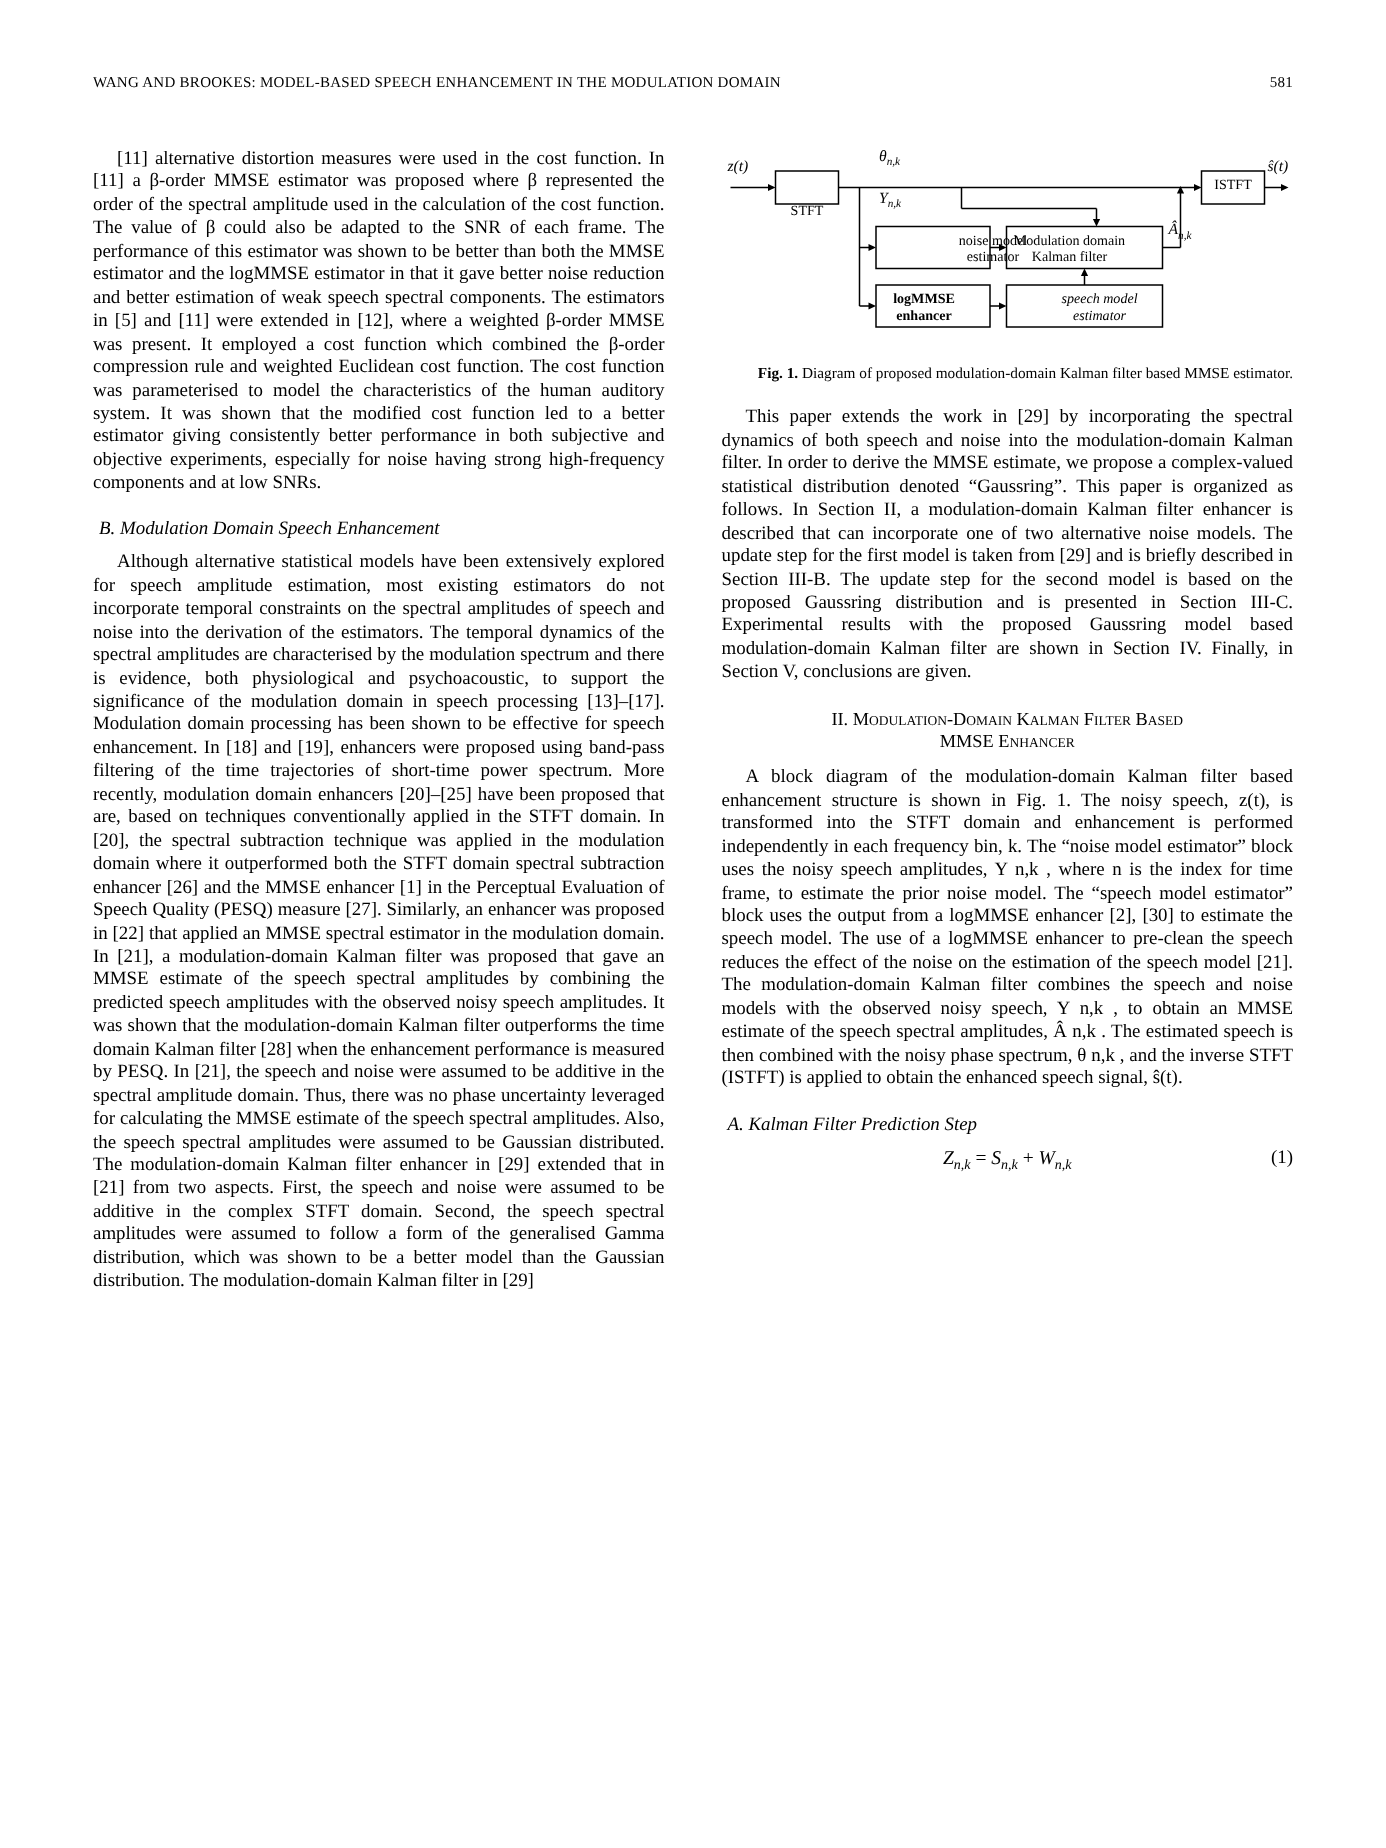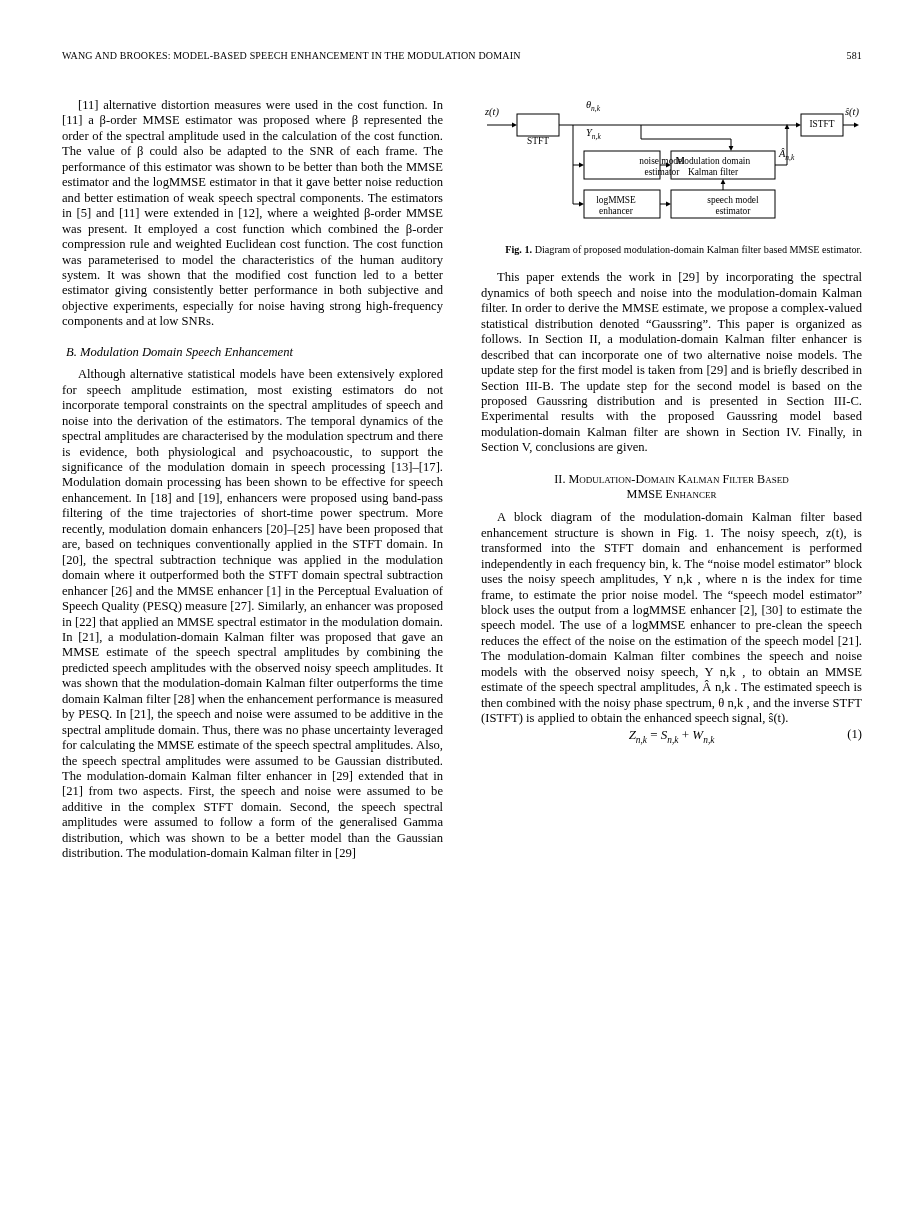--- a/index.html
+++ b/index.html
@@ -221,44 +221,45 @@
         <div class="blk-label" style="left:320px; top:21px; width:42px;">ISTFT</div>
 
         <div class="blk-label" style="left:103px; top:58px; width:76px;padding-left:40px;">
           <span>noise model</span><br>
           <span>estimator</span>
         </div>
         <div class="blk-label" style="left:190px; top:58px; width:84px;">
           <span>Modulation domain</span><br>
           <span>Kalman filter</span>
         </div>
-        <div class="blk-label" style="left:103px; top:97px; width:64px;">
+        <div class="blk-label" style="left:103px; top:97px; width:64px;font-weight:bold;">
           <span>logMMSE</span><br>
           <span>enhancer</span>
         </div>
-        <div class="blk-label" style="left:190px; top:97px; width:124px;">
+        <div class="blk-label" style="left:190px; top:97px; width:124px;font-style:italic;">
           <span>speech model</span><br>
           <span>estimator</span>
         </div>
       </div>
 
       <p class="fig-caption">
         <b>Fig. 1.</b>
         <span>Diagram of proposed modulation-domain Kalman filter based MMSE estimator.</span>
       </p>
 
       <p>This paper extends the work in [29] by incorporating the spectral dynamics of both speech and noise into the modulation-domain Kalman filter. In order to derive the MMSE estimate, we propose a complex-valued statistical distribution denoted “Gaussring”. This paper is organized as follows. In Section II, a modulation-domain Kalman filter enhancer is described that can incorporate one of two alternative noise models. The update step for the first model is taken from [29] and is briefly described in Section III-B. The update step for the second model is based on the proposed Gaussring distribution and is presented in Section III-C. Experimental results with the proposed Gaussring model based modulation-domain Kalman filter are shown in Section IV. Finally, in Section V, conclusions are given.</p>
 
       <p class="sec-head-center">
         <span>II.  Modulation-Domain Kalman Filter Based</span><br>
         <span>MMSE Enhancer</span>
       </p>
 
       <p>A block diagram of the modulation-domain Kalman filter based enhancement structure is shown in Fig. 1. The noisy speech, z(t), is transformed into the STFT domain and enhancement is performed independently in each frequency bin, k. The “noise model estimator” block uses the noisy speech amplitudes, Y n,k , where n is the index for time frame, to estimate the prior noise model. The “speech model estimator” block uses the output from a logMMSE enhancer [2], [30] to estimate the speech model. The use of a logMMSE enhancer to pre-clean the speech reduces the effect of the noise on the estimation of the speech model [21]. The modulation-domain Kalman filter combines the speech and noise models with the observed noisy speech, Y n,k , to obtain an MMSE estimate of the speech spectral amplitudes, Â n,k . The estimated speech is then combined with the noisy phase spectrum, θ n,k , and the inverse STFT (ISTFT) is applied to obtain the enhanced speech signal, ŝ(t).</p>
 
+      <p class="sec-head">A.  Kalman Filter Prediction Step</p>
 
       <div class="eq-line">
         <span>
           <i class="math">Z</i><sub><i class="math">n,k</i></sub> = <i class="math">S</i><sub><i class="math">n,k</i></sub> + <i class="math">W</i><sub><i class="math">n,k</i></sub>
         </span>
         <span class="eq-num">(1)</span>
       </div>
 
     </div>
   </div>

